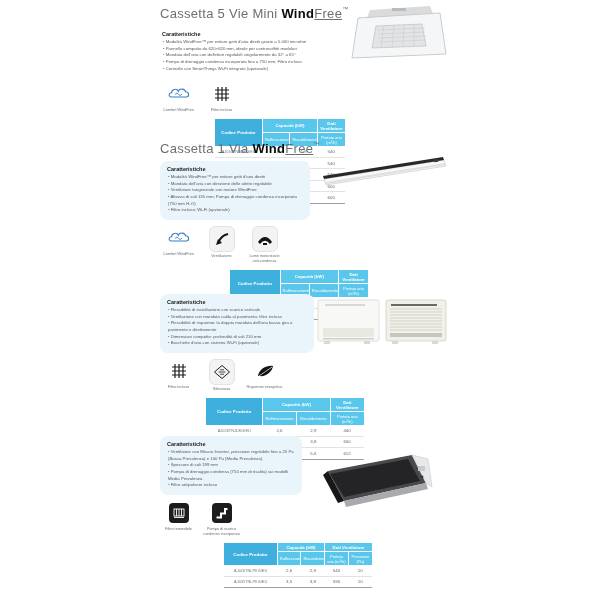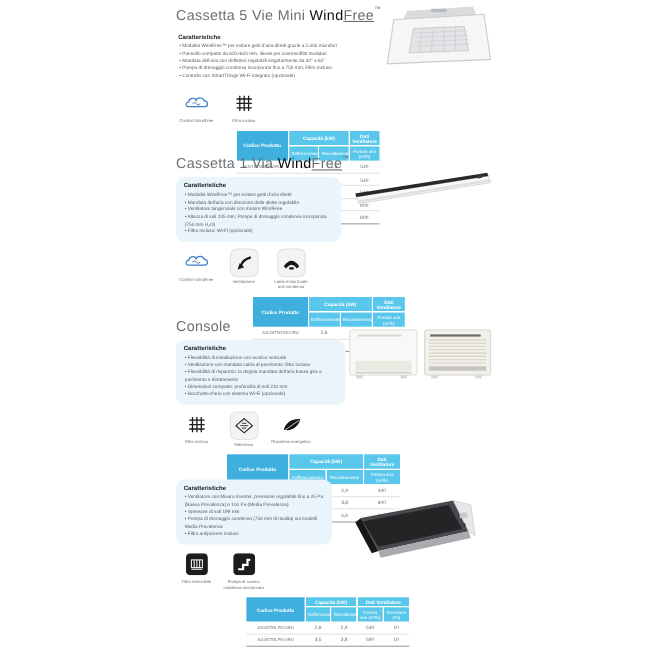--- a/index.html
+++ b/index.html
@@ -2,21 +2,21 @@
 <html><head>
 <meta charset="utf-8">
 <style>
   html,body { margin:0; padding:0; }
   body {
     width:600px; height:600px; background:#ffffff; overflow:hidden;
     font-family:"Liberation Sans", sans-serif; position:relative;
   }
   .sec { position:absolute; left:160px; width:298px; }
   .sec-title { margin:0; font-size:13px; font-weight:400; color:#6b6f73; letter-spacing:.3px; }
-  .sec-title .bold { color:#0a0a0a; font-weight:400; }
+  .sec-title .bold { color:#0a0a0a; font-weight:700; }
   .sec-title .light { color:#6b6f73;text-decoration:underline; }
   .sec-title .tm { font-size:6px; vertical-align:top; color:#6b6f73; }
 
   .features { background:#EAF4FB; border-radius:8px; padding:5px 7px 6px; margin-top:5px; }
   .features.nobox { background:transparent; padding:5px 2px 4px; }
   .features h4 { margin:0 0 2px; font-size:5.5px; color:#15191d; }
   .features ul { margin:0; padding:0 0 0 1px; list-style:none; }
   .features li { font-size:4.3px; color:#55585c; line-height:1.55; }
   .features li::before { content:"•  "; color:#55585c; }
 
@@ -221,21 +221,20 @@
     <svg width="136" height="44" viewBox="0 0 136 44">
       <polygon points="8,28 128,9 130,15 10,34" fill="#f8f8f9" stroke="#cfd1d3" stroke-width="0.8"></polygon>
       <polygon points="7,25 127,6 128,9 8,28" fill="#28282a"></polygon>
       <polygon points="10,31 129,12 129.5,14 10.5,33" fill="#dddfe1"></polygon>
       <rect x="118" y="8" width="4" height="3" fill="#3a3a3c" transform="rotate(-9 120 9)"></rect>
     </svg>
   </div>
 </section>
 
 <section class="sec" style="top:289px;height:138px">
-  <h2 class="sec-title"><span>Console</span><span class="bold"></span><span class="light"></span><span class="tm"></span></h2>
 
   <div class="features" style="width:140px">
     <h4>Caratteristiche</h4>
     <ul>
         <li>Flessibilità di installazione con scarico verticale</li>
         <li>Ventilazione con mandata calda al pavimento; filtro incluso</li>
         <li>Flessibilità di risparmio: la doppia mandata dell'aria bassa gira a pavimento e direttamente</li>
         <li>Dimensioni compatte: profondità di soli 210 mm</li>
         <li>Bocchette d'aria con sistema Wi-Fi (opzionale)</li>
       </ul>

